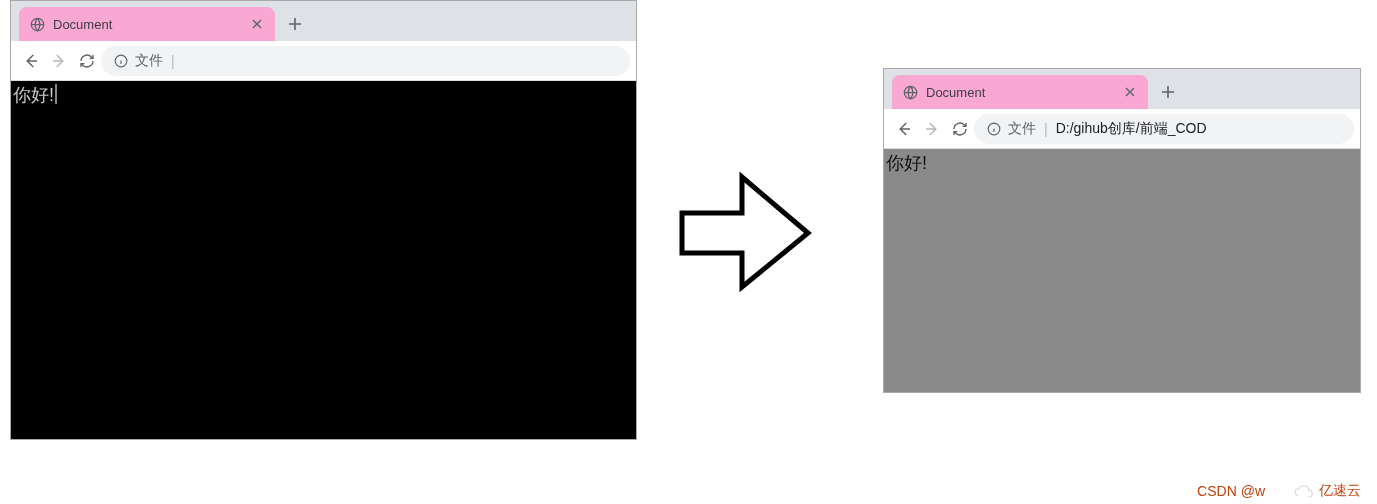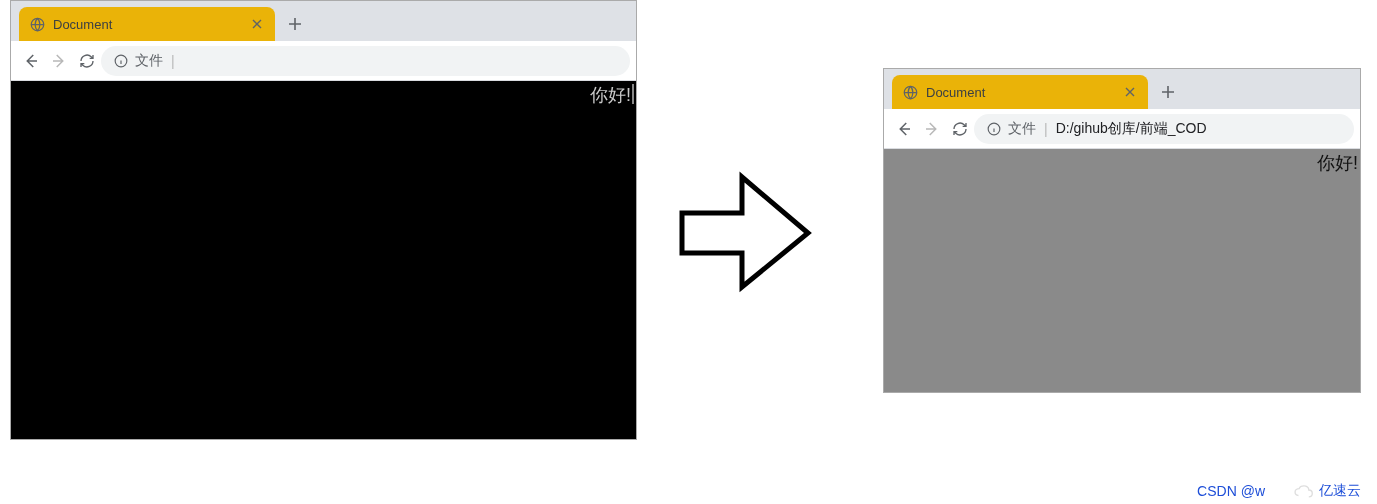--- a/index.html
+++ b/index.html
@@ -23,21 +23,21 @@
 
     .tabstrip {
       height: 40px;
       background: #dee1e6;
       display: flex;
       align-items: flex-end;
       padding-left: 8px;
       position: relative;
     }
     .tab {
-      background: #eab308;
+      background: #f9a8d4;
       border-top-left-radius: 8px;
       border-top-right-radius: 8px;
       height: 34px;
       width: 256px;
       display: flex;
       align-items: center;
       padding: 0 10px;
       gap: 8px;
       position: relative;
     }
@@ -75,37 +75,37 @@
       gap: 6px;
       font-size: 14px;
       color: #202124;
       overflow: hidden;
     }
     .addr-icon { color:#5f6368; font-size:14px; width:16px; display:flex; align-items:center; justify-content:center; }
     .addr-prefix { color:#5f6368; }
     .addr-sep { color:#b8b8b8; padding:0 2px; }
     .addr-url { color:#202124; white-space:nowrap; }
 
-    .viewport { flex: 1; overflow: hidden; text-align: right; }
+    .viewport { flex: 1; overflow: hidden; }
     .page-black { background:#000; color:#c9c9c9; font-size:18px; padding:2px 2px; height:100%; font-family:"Microsoft YaHei",Arial,sans-serif; }
     .caret { display:inline-block; width:2px; height:20px; background:#888; vertical-align:-3px; margin-left:1px; }
     .page-gray { background:#8a8a8a; color:#111; font-size:18px; padding:2px 2px; height:100%; font-family:"Microsoft YaHei",Arial,sans-serif; }
 
     .arrow-wrap {
       position: absolute;
       left: 670px; top: 165px;
       width: 150px; height: 135px;
       display:flex; align-items:center; justify-content:center;
     }
 
     .watermark {
       position: absolute;
       right: 16px; bottom: 4px;
       font-size: 14px;
-      color: #1d4ed8;
+      color: #c2410c;
       display:flex; align-items:center; gap:28px;
       font-family: Arial,sans-serif;
     }
     .wm-logo { display:flex; align-items:flex-end; gap:4px; }
     .wm-logo svg { opacity:0.5; }
   </style>
 </head>
 <body>
 
 <div class="browser-window browser-left">

